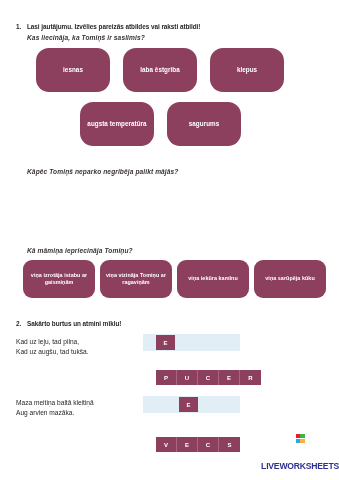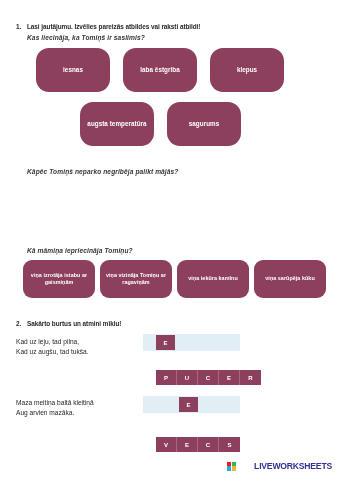--- a/index.html
+++ b/index.html
@@ -113,25 +113,26 @@
     font-size: 6px;
     font-weight: bold;
     display: flex;
     align-items: center;
     justify-content: center;
   }
 
   
   .footer-logo {
     position: absolute;
-    right: 7px;
+    right: 0;
     bottom: 9px;
     display: flex;
     align-items: center;
     gap: 18px;
+    flex-direction: column;
   }
   .logo-mark {
     width: 9px;
     height: 9px;
     display: grid;
     grid-template-columns: 1fr 1fr;
     grid-template-rows: 1fr 1fr;
     gap: 0.6px;
   }
   .logo-mark i { display: block; }

